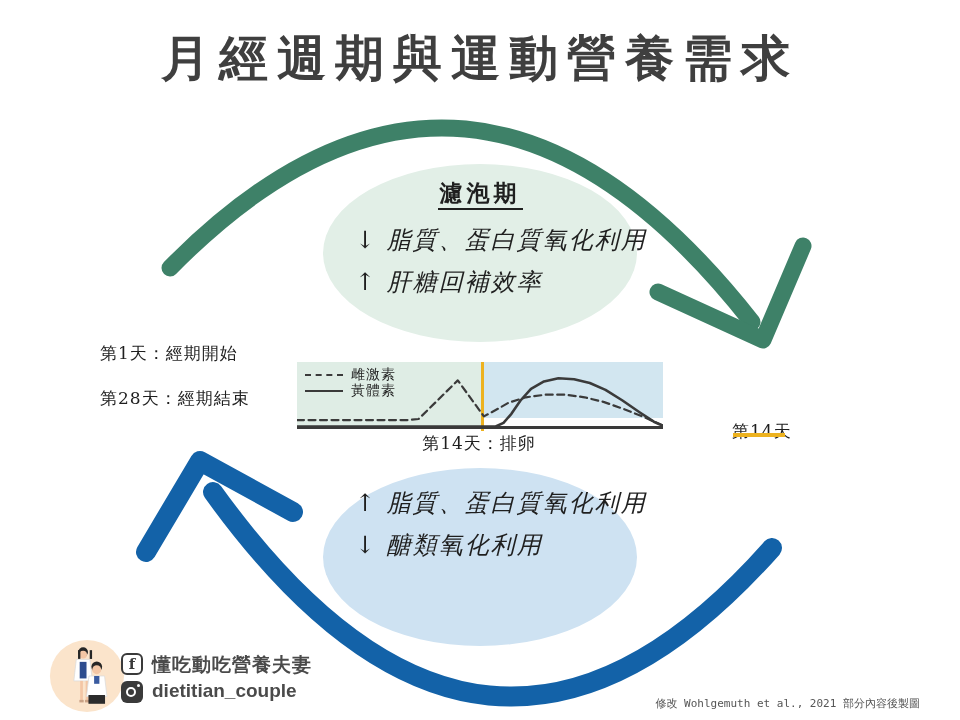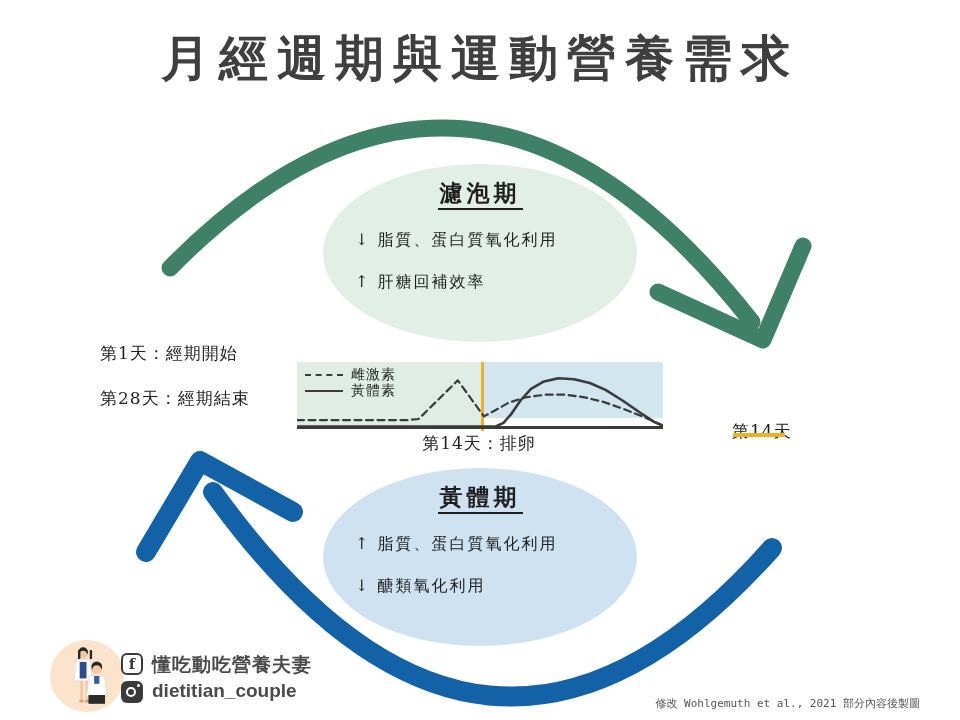--- a/index.html
+++ b/index.html
@@ -29,22 +29,22 @@
     border-radius:50%; z-index:2; padding-top:14px;
   }
   .bubble.green{ top:164px; background:var(--follicular-fill); }
   .bubble.blue{ top:468px; background:var(--luteal-fill); }
   .bubble-title{
     display:block; text-align:center; font-size:23px; font-weight:bold;
     margin-bottom:10px;
   }
   .bubble-title span{ border-bottom:2px solid #1f1f1f; padding:0 2px 2px; letter-spacing:4px; }
   .bubble-item{
-    font-size:16px; padding-left:32px; line-height:42px;
-    letter-spacing:2px; white-space:nowrap;
+    font-size:24px; padding-left:32px; line-height:42px;
+    letter-spacing:2px; white-space:nowrap;font-style:italic;
   }
 
   
   .note{ position:absolute; font-size:17px; letter-spacing:1px; z-index:2; }
   .note.day1{ left:100px; top:342px; }
   .note.day28{ left:100px; top:387px; }
   .note.ovulation{ left:295px; top:432px; width:368px; text-align:center; }
   .note.day14{ left:732px; top:420px; }
   .day14-underline{
     position:absolute; left:733px; top:433px; width:52px; height:4px;
@@ -101,23 +101,20 @@
 
 <div class="bubble green kai">
   <div class="bubble-title">
     <span>濾泡期</span>
   </div>
   <div class="bubble-item">↓ 脂質、蛋白質氧化利用</div>
   <div class="bubble-item">↑ 肝糖回補效率</div>
 </div>
 
 <div class="bubble blue kai">
-  <div class="bubble-title">
-    <span>黃體期</span>
-  </div>
   <div class="bubble-item">↑ 脂質、蛋白質氧化利用</div>
   <div class="bubble-item">↓ 醣類氧化利用</div>
 </div>
 
 <div class="note day1 kai">第1天：經期開始</div>
 <div class="note day28 kai">第28天：經期結束</div>
 <div class="note ovulation kai">第14天：排卵</div>
 <div class="note day14 kai">第14天</div>
 <div class="day14-underline"></div>
 

